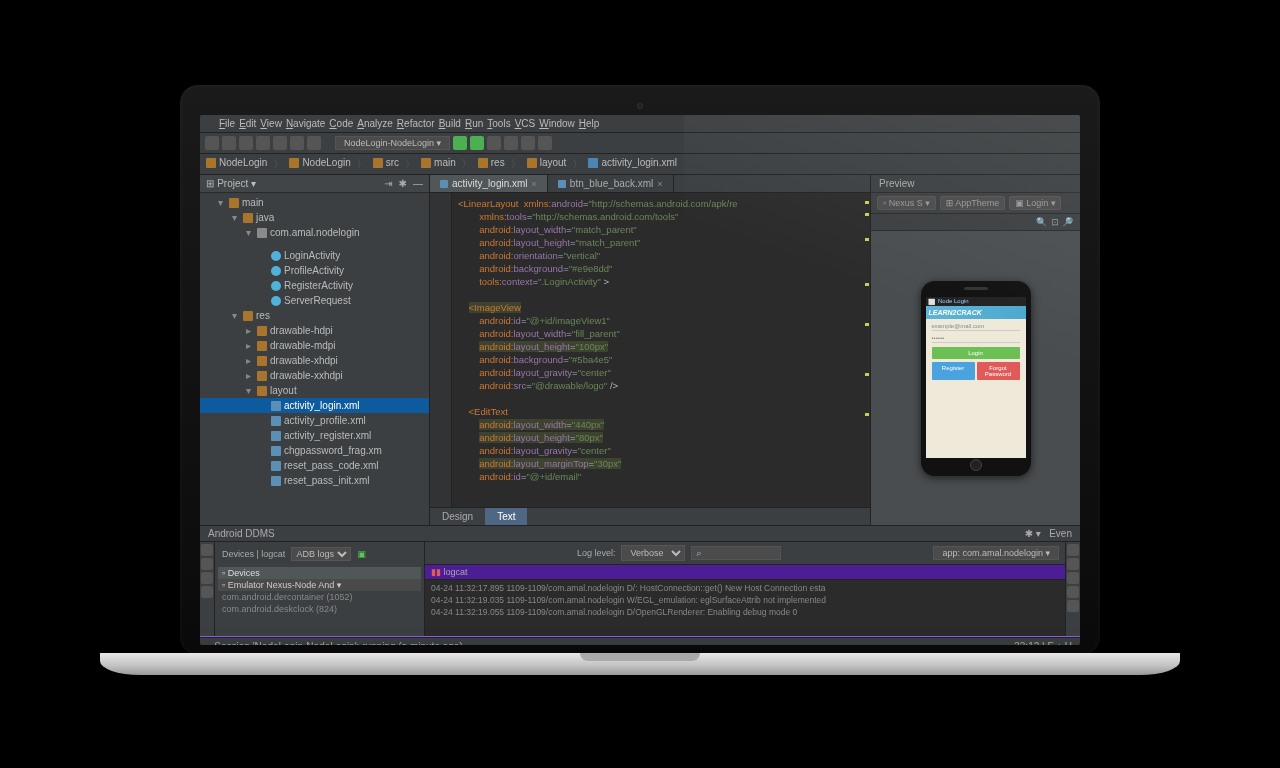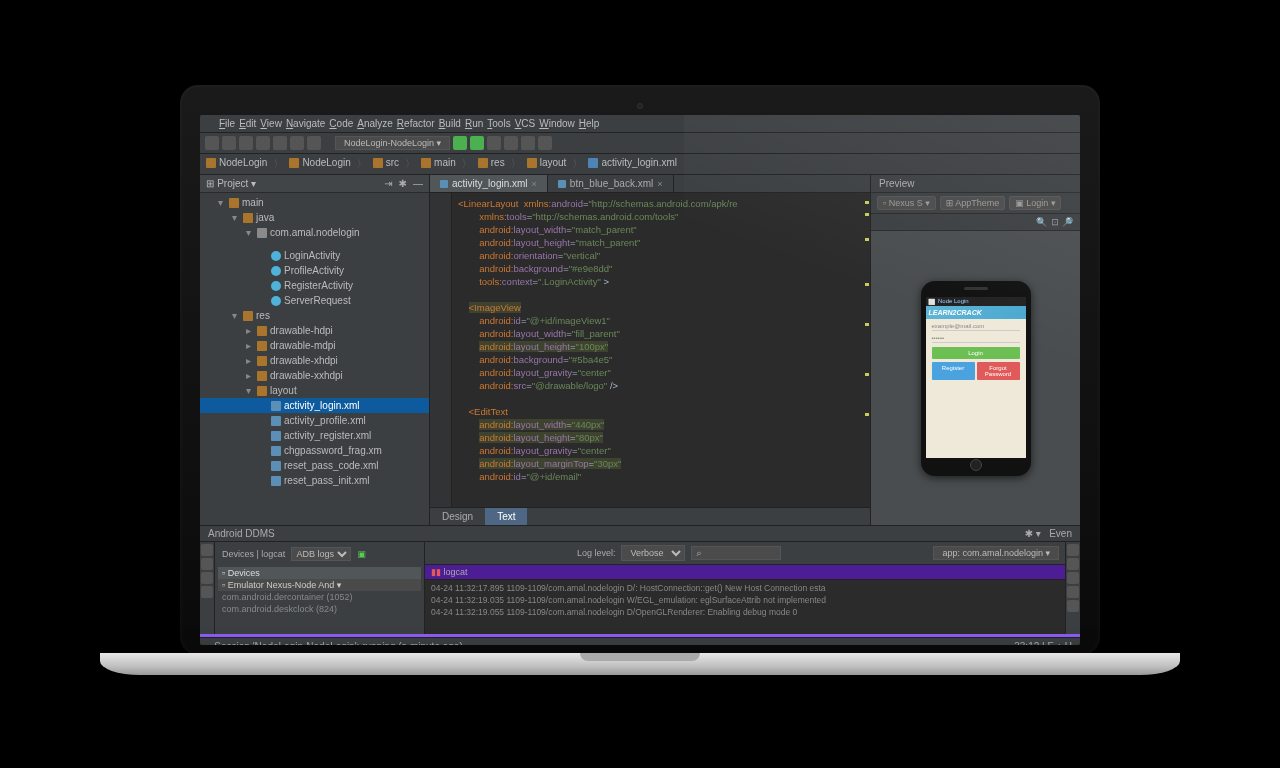--- a/index.html
+++ b/index.html
@@ -66,21 +66,21 @@
 .pscreen .pbar{background:#222;color:#9cf;font-size:6px;padding:1px 3px;display:flex;align-items:center;gap:2px}
 .pscreen .banner{background:linear-gradient(90deg,#5fb5d8,#4aa8cf);color:#fff;font-size:7px;font-weight:bold;padding:3px;text-align:left;font-style:italic}
 .pscreen .fld{margin:4px 6px;color:#888;border-bottom:1px solid #ccc;padding-bottom:1px;font-size:6px}
 .pscreen .pb{margin:3px 6px;padding:3px;text-align:center;color:#fff;font-size:6px;border-radius:1px}
 .pscreen .pb.lg{background:#6cbf53}
 .pscreen .row{display:flex;gap:2px;margin:0 6px}
 .pscreen .pb.reg{background:#4aa3df;flex:1;margin:0}
 .pscreen .pb.fp{background:#e05a5a;flex:1;margin:0}
 
 .ddms-hdr{background:#3c3f41;border-top:1px solid #222;border-bottom:1px solid #222;padding:2px 8px;font-size:10px;color:#aaa;display:flex;justify-content:space-between}
-.ddms{display:flex;background:#2b2b2b;height:95px;font-size:9px;border-bottom:3px solid #8b5cf6}
+.ddms{display:flex;background:#2b2b2b;height:95px;font-size:9px;border-bottom:1px solid #8b5cf6}
 .vtabs{width:15px;background:#3c3f41;border-right:1px solid #222}
 .vtabs div{width:12px;height:12px;margin:2px auto;background:#555;border-radius:2px}
 .devpanel{width:210px;background:#3c3f41;border-right:1px solid #222;padding:3px}
 .devpanel-hdr{display:flex;gap:6px;padding:2px 4px;color:#aaa;font-size:9px;align-items:center}
 .devpanel-hdr select{background:#4b4b4b;color:#bbb;border:1px solid #555;font-size:9px}
 .devhead{background:#515658;color:#ddd;padding:1px 4px;margin-top:4px;font-size:9px}
 .devrow{padding:1px 4px;color:#888;font-size:9px;white-space:nowrap;overflow:hidden}
 .logarea{flex:1;display:flex;flex-direction:column;min-width:0}
 .logtb{display:flex;align-items:center;gap:6px;padding:3px 6px;background:#3c3f41;border-bottom:1px solid #222;font-size:9px;color:#aaa}
 .logtb select,.logtb input{background:#4b4b4b;color:#bbb;border:1px solid #555;font-size:9px;padding:1px 4px}

